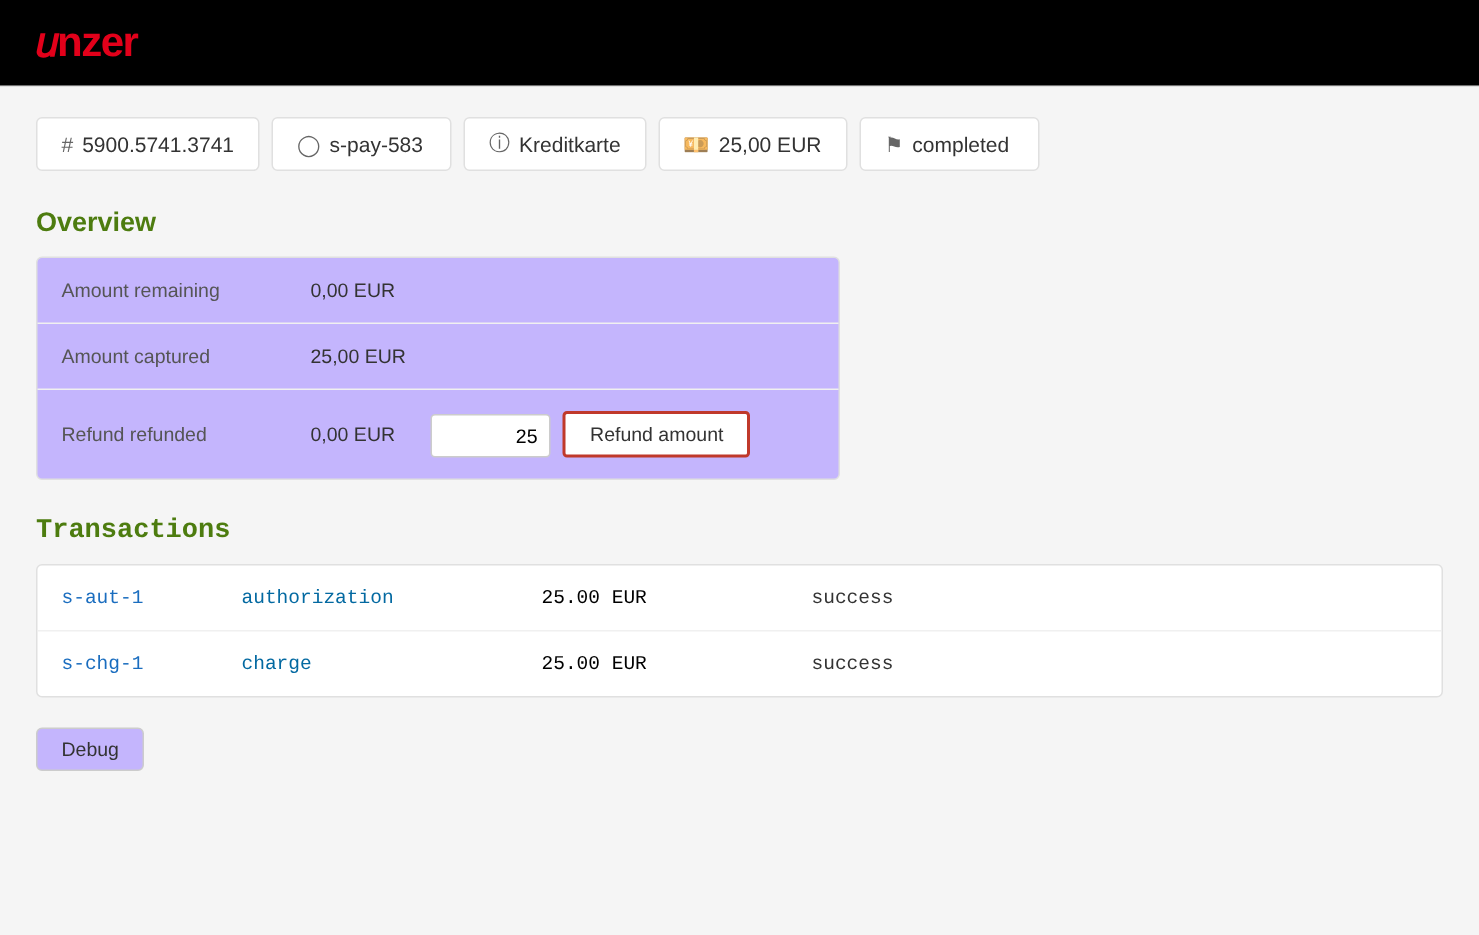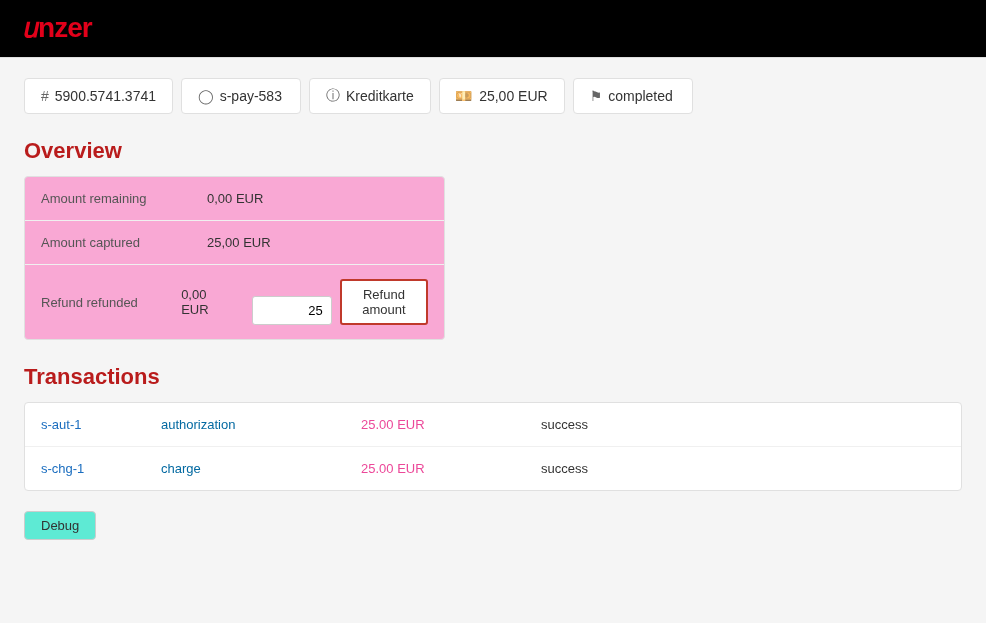--- a/index.html
+++ b/index.html
@@ -40,30 +40,30 @@
       gap: 6px;
       font-size: 14px;
       color: #333;
       min-width: 120px;
     }
     .info-chip .chip-icon {
       color: #666;
       font-size: 14px;
     }
     .section-title {
-      font-size: 22px;
+      font-size: 18px;
       font-weight: bold;
       margin-bottom: 12px;
-      color: #b91c1c;
+      color: #4d7c0f;
     }
     .overview-table {
-      background: #f9a8d4;
+      background: #c4b5fd;
       border: 1px solid #e0e0e0;
       border-radius: 4px;
-      width: 421px;
+      width: 536px;
       margin-bottom: 24px;
     }
     .overview-row {
       display: flex;
       align-items: center;
       padding: 14px 16px;
       border-bottom: 1px solid #f0f0f0;
       gap: 16px;
     }
     .overview-row:last-child {
@@ -96,20 +96,21 @@
       padding: 6px 16px;
       background: #fff;
       border: 2px solid #c0392b;
       border-radius: 3px;
       color: #333;
       font-size: 13px;
       cursor: pointer;
     }
     .transactions-section {
       margin-top: 12px;
+      font-family: Liberation Mono, monospace;
     }
     .transactions-table {
       width: 100%;
       background: #fff;
       border: 1px solid #e0e0e0;
       border-radius: 4px;
       margin-bottom: 20px;
     }
     .transaction-row {
       display: flex;
@@ -126,36 +127,36 @@
       color: #1a6dbf;
       font-size: 13px;
     }
     .tx-type {
       width: 200px;
       color: #0369a1;
       font-size: 13px;
     }
     .tx-amount {
       width: 180px;
-      color: #ec4899;
+      color: #000000;
       font-size: 13px;
     }
     .tx-date {
       width: 260px;
       color: #333;
       font-size: 13px;
     }
     .tx-status {
       flex: 1;
       color: #333;
       font-size: 13px;
     }
     .debug-button {
       padding: 6px 16px;
-      background: #5eead4;
+      background: #c4b5fd;
       border: 1px solid #ccc;
       border-radius: 4px;
       font-size: 13px;
       cursor: pointer;
       color: #333;
     }
   </style>
 </head>
 <body>
 

